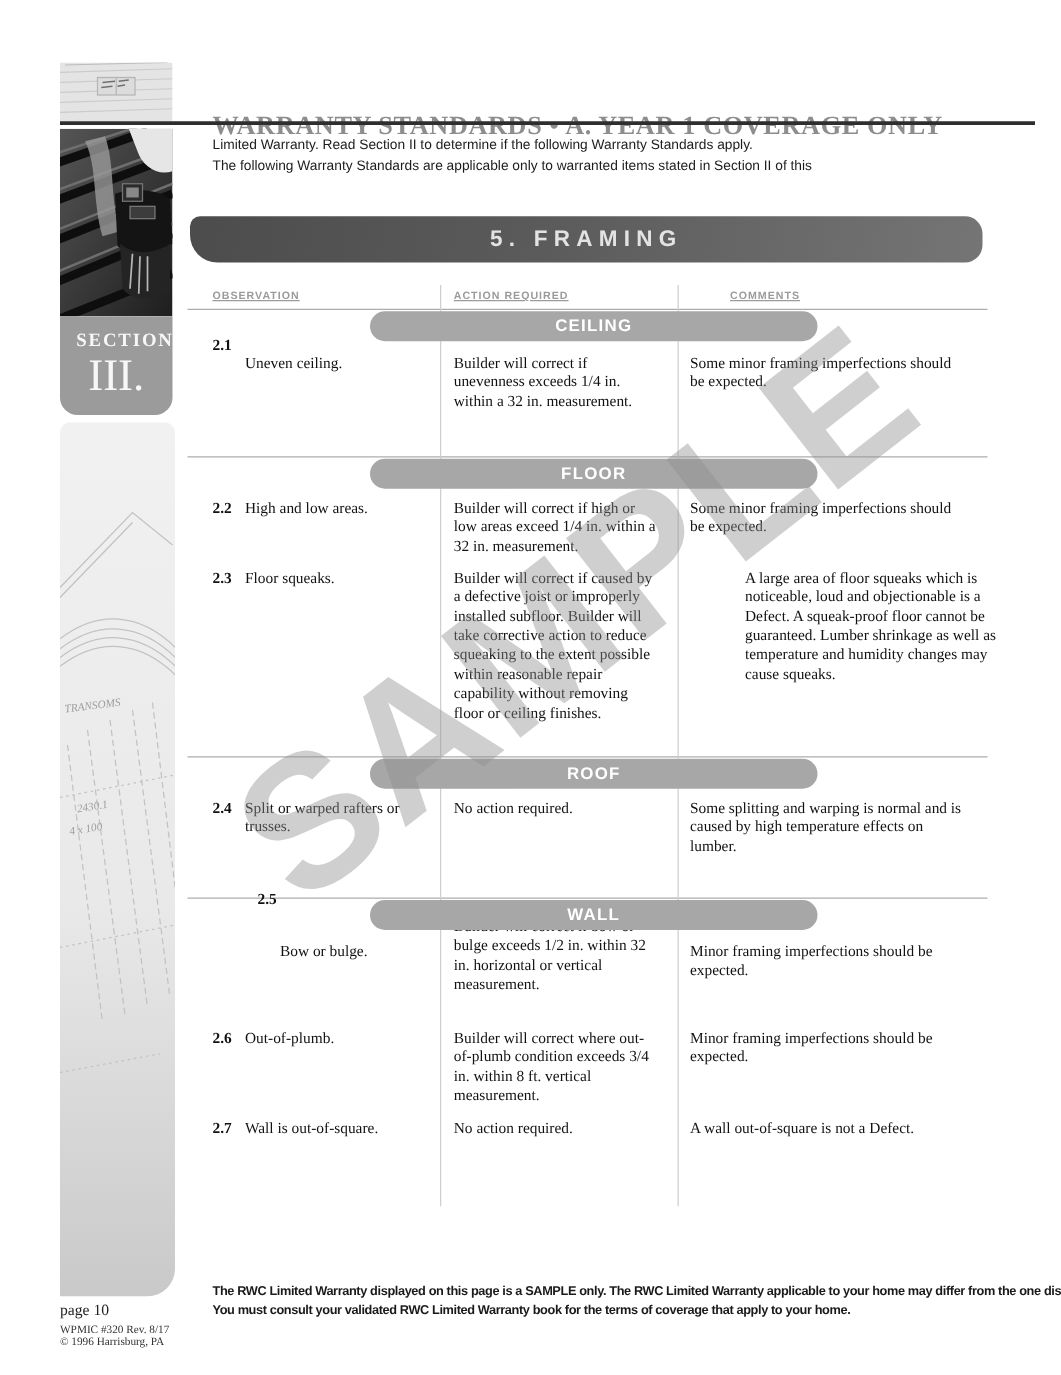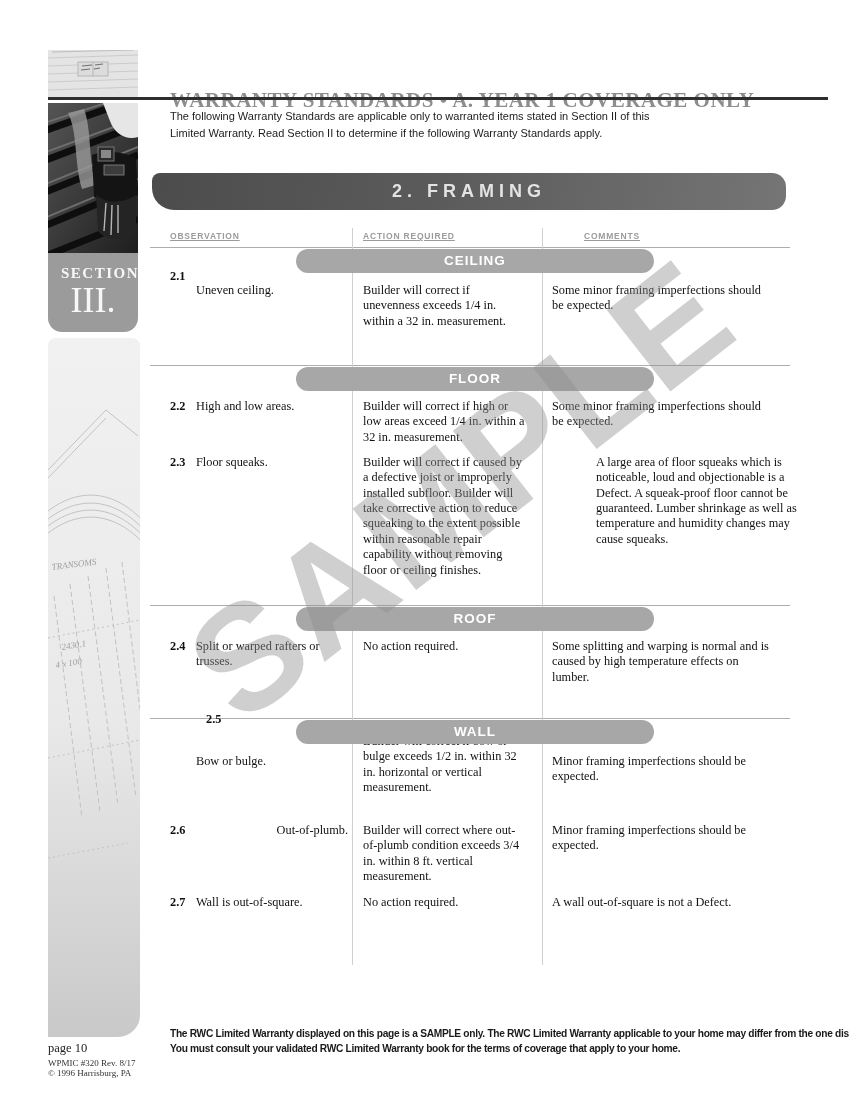--- a/index.html
+++ b/index.html
@@ -149,25 +149,25 @@
     </g>
     <g fill="#9e9e9e" font-family="Liberation Serif, serif" font-style="italic" font-size="9">
       <text x="4" y="232" transform="rotate(-7 4 232)">TRANSOMS</text>
       <text x="14" y="312" transform="rotate(-9 14 312)">2430.1</text>
       <text x="8" y="330" transform="rotate(-9 8 330)">4 x 100</text>
     </g>
   </svg>
 </div>
 
 <div class="abs intro">
+  <div>Limited Warranty. Read Section II to determine if the following Warranty Standards apply.</div>
   <div>The following Warranty Standards are applicable only to warranted items stated in Section II of this</div>
-  <div>Limited Warranty. Read Section II to determine if the following Warranty Standards apply.</div>
-</div>
-
-<div class="abs framing-banner">2. FRAMING</div>
+</div>
+
+<div class="abs framing-banner">5. FRAMING</div>
 
 <div class="abs col-header" style="left:170px;">OBSERVATION</div>
 <div class="abs col-header" style="left:363px;">ACTION REQUIRED</div>
 <div class="abs col-header" style="left:552px;margin-left:32px;">COMMENTS</div>
 
 <div class="abs h-rule" style="top:247px;"></div>
 <div class="abs h-rule" style="top:365px;"></div>
 <div class="abs h-rule" style="top:605px;"></div>
 <div class="abs h-rule" style="top:718px;"></div>
 
@@ -208,28 +208,28 @@
 
 <div>
   <span class="obs-num cell" style="top:639px;">2.4</span>
   <span class="obs-text cell" style="top:639px;">Split or warped rafters or trusses.</span>
   <div class="cell act" style="top:639px;">No action required.</div>
   <div class="cell com" style="top:639px;">Some splitting and warping is normal and is caused by high temperature effects on lumber.</div>
 </div>
 
 <div>
   <span class="obs-num cell" style="top:712px;margin-left:36px;">2.5</span>
-  <span class="obs-text cell" style="top:754px;">Bow or bulge.</span>
+  <span class="obs-text cell" style="top:754px;margin-left:28px;">Bow or bulge.</span>
   <div class="cell act" style="top:734px;">Builder will correct if bow or bulge exceeds 1/2 in. within 32 in. horizontal or vertical measurement.</div>
   <div class="cell com" style="top:754px;">Minor framing imperfections should be expected.</div>
 </div>
 
 <div>
   <span class="obs-num cell" style="top:823px;">2.6</span>
-  <span class="obs-text cell" style="top:823px;text-align:right;">Out-of-plumb.</span>
+  <span class="obs-text cell" style="top:823px;">Out-of-plumb.</span>
   <div class="cell act" style="top:823px;">Builder will correct where out-of-plumb condition exceeds 3/4 in. within 8 ft. vertical measurement.</div>
   <div class="cell com" style="top:823px;">Minor framing imperfections should be expected.</div>
 </div>
 
 <div>
   <span class="obs-num cell" style="top:895px;">2.7</span>
   <span class="obs-text cell" style="top:895px;">Wall is out-of-square.</span>
   <div class="cell act" style="top:895px;">No action required.</div>
   <div class="cell com" style="top:895px;">A wall out-of-square is not a Defect.</div>
 </div>

